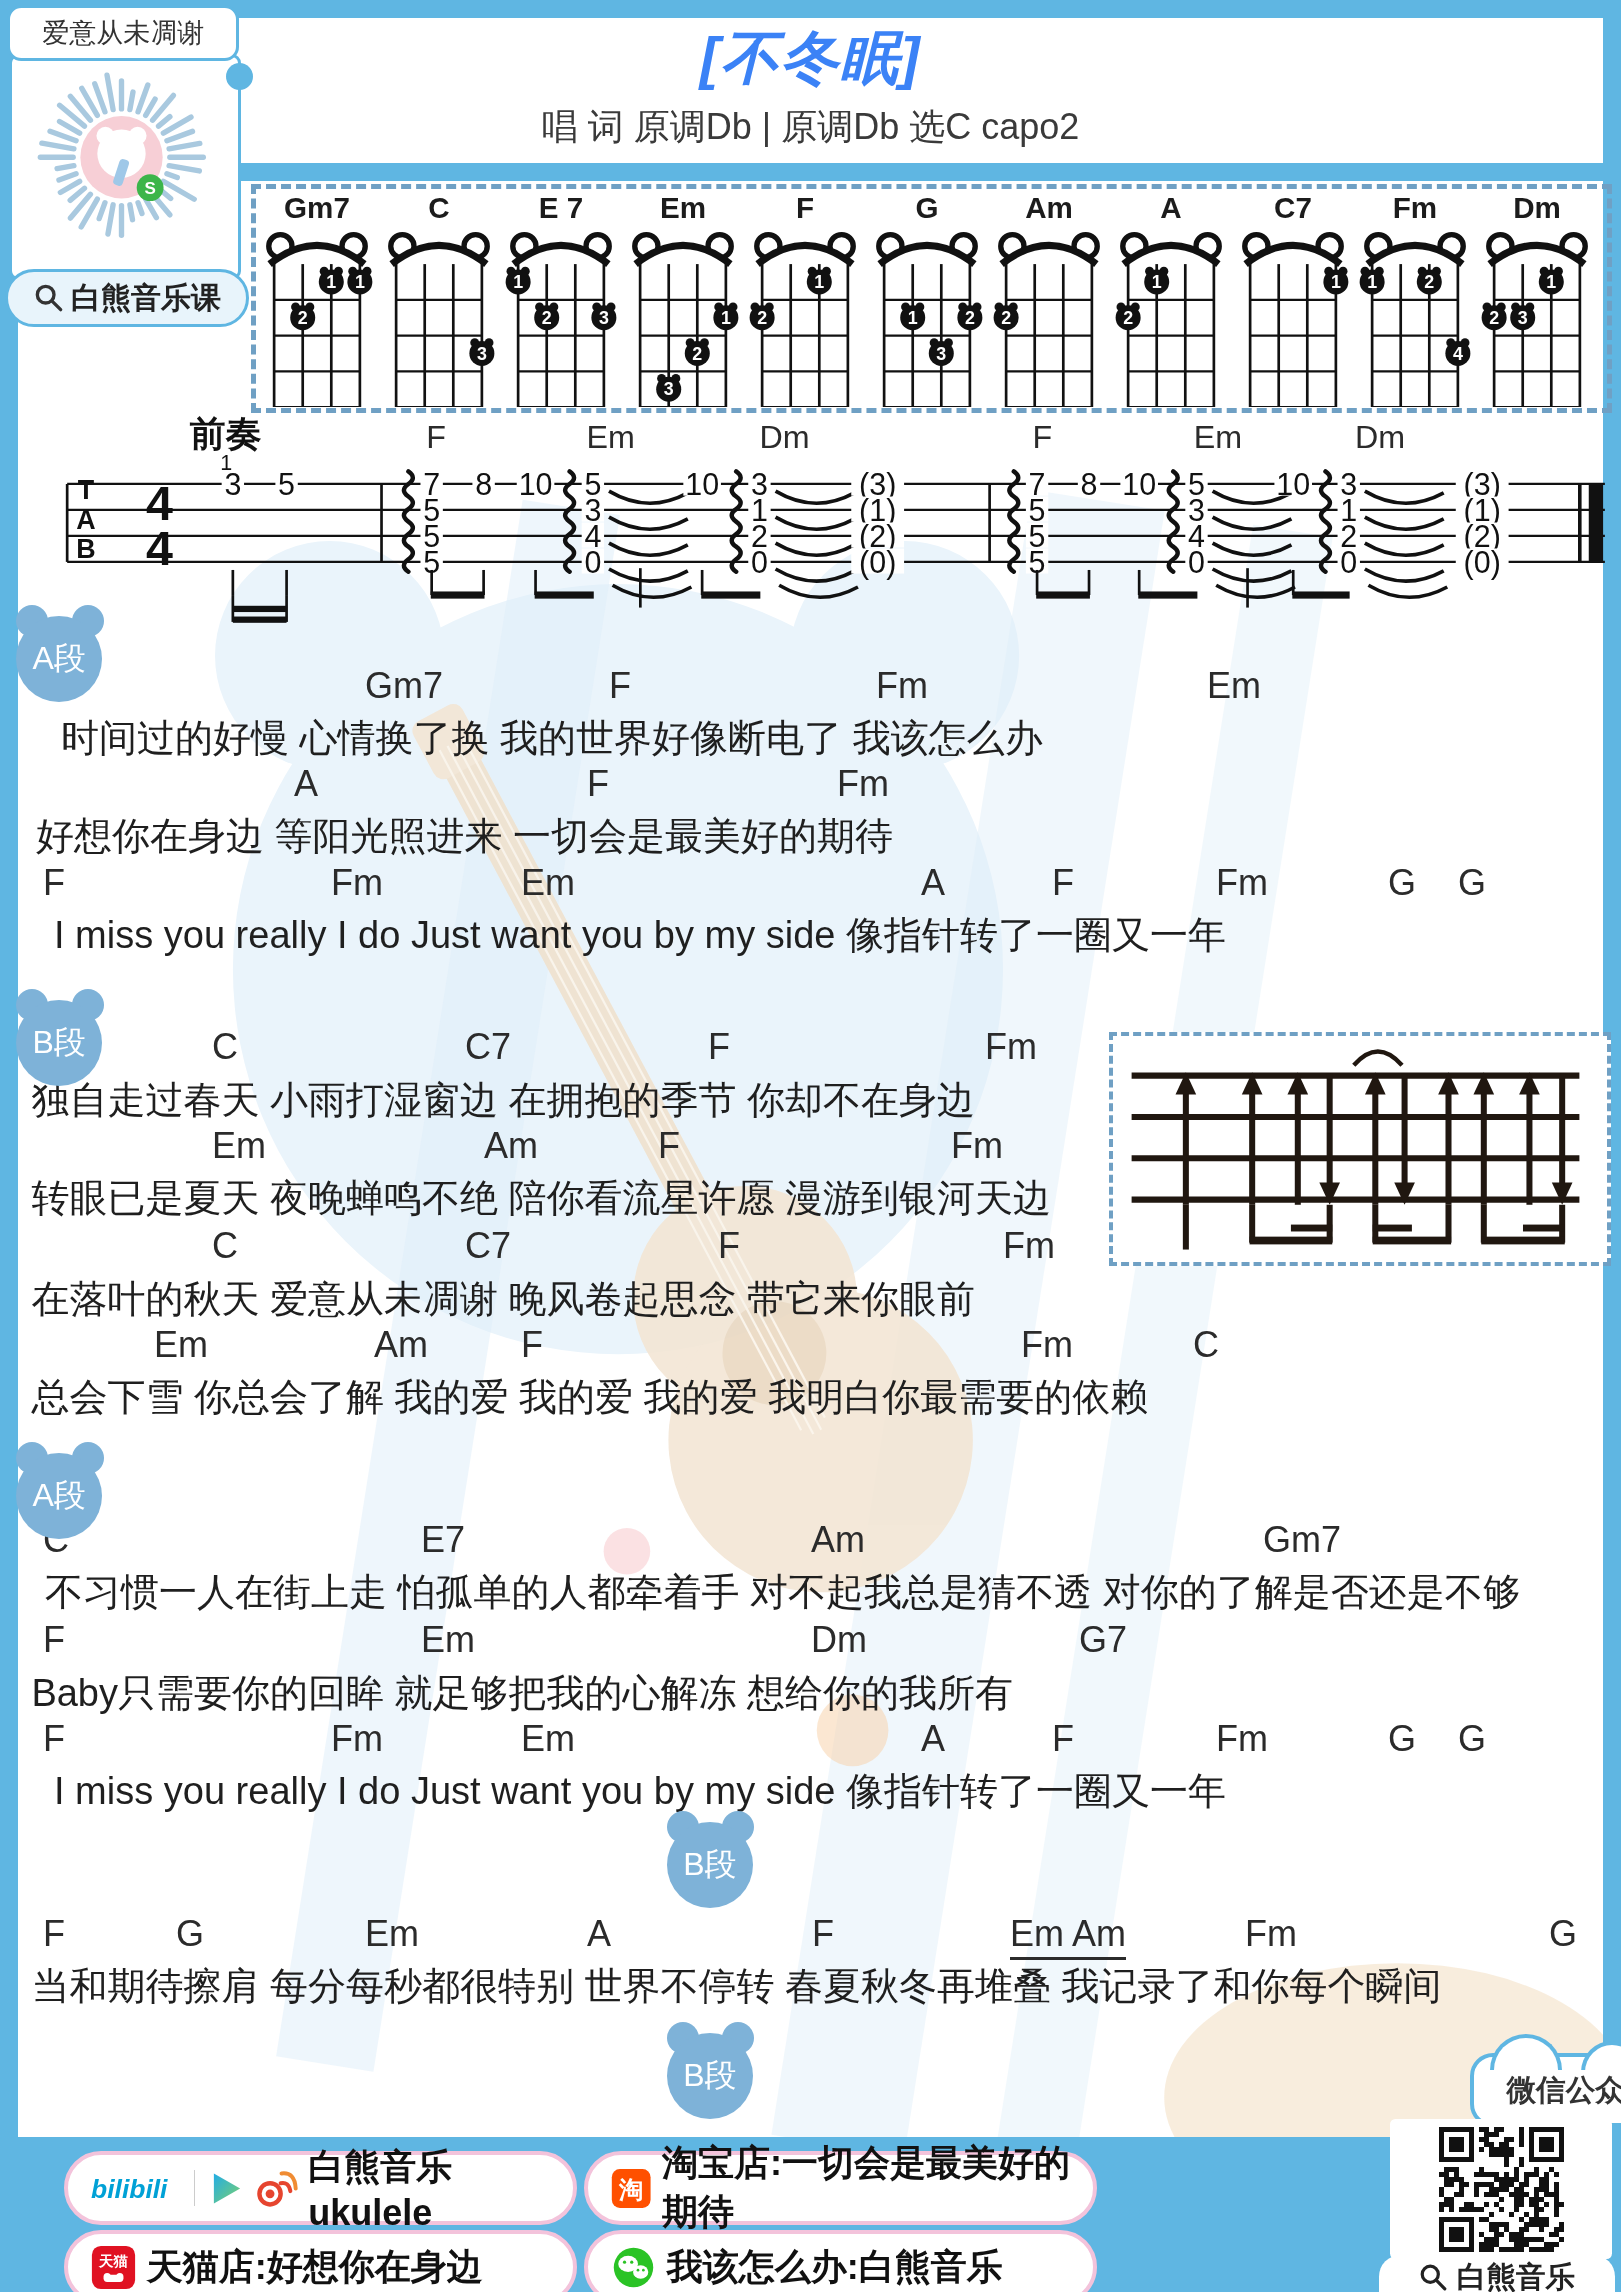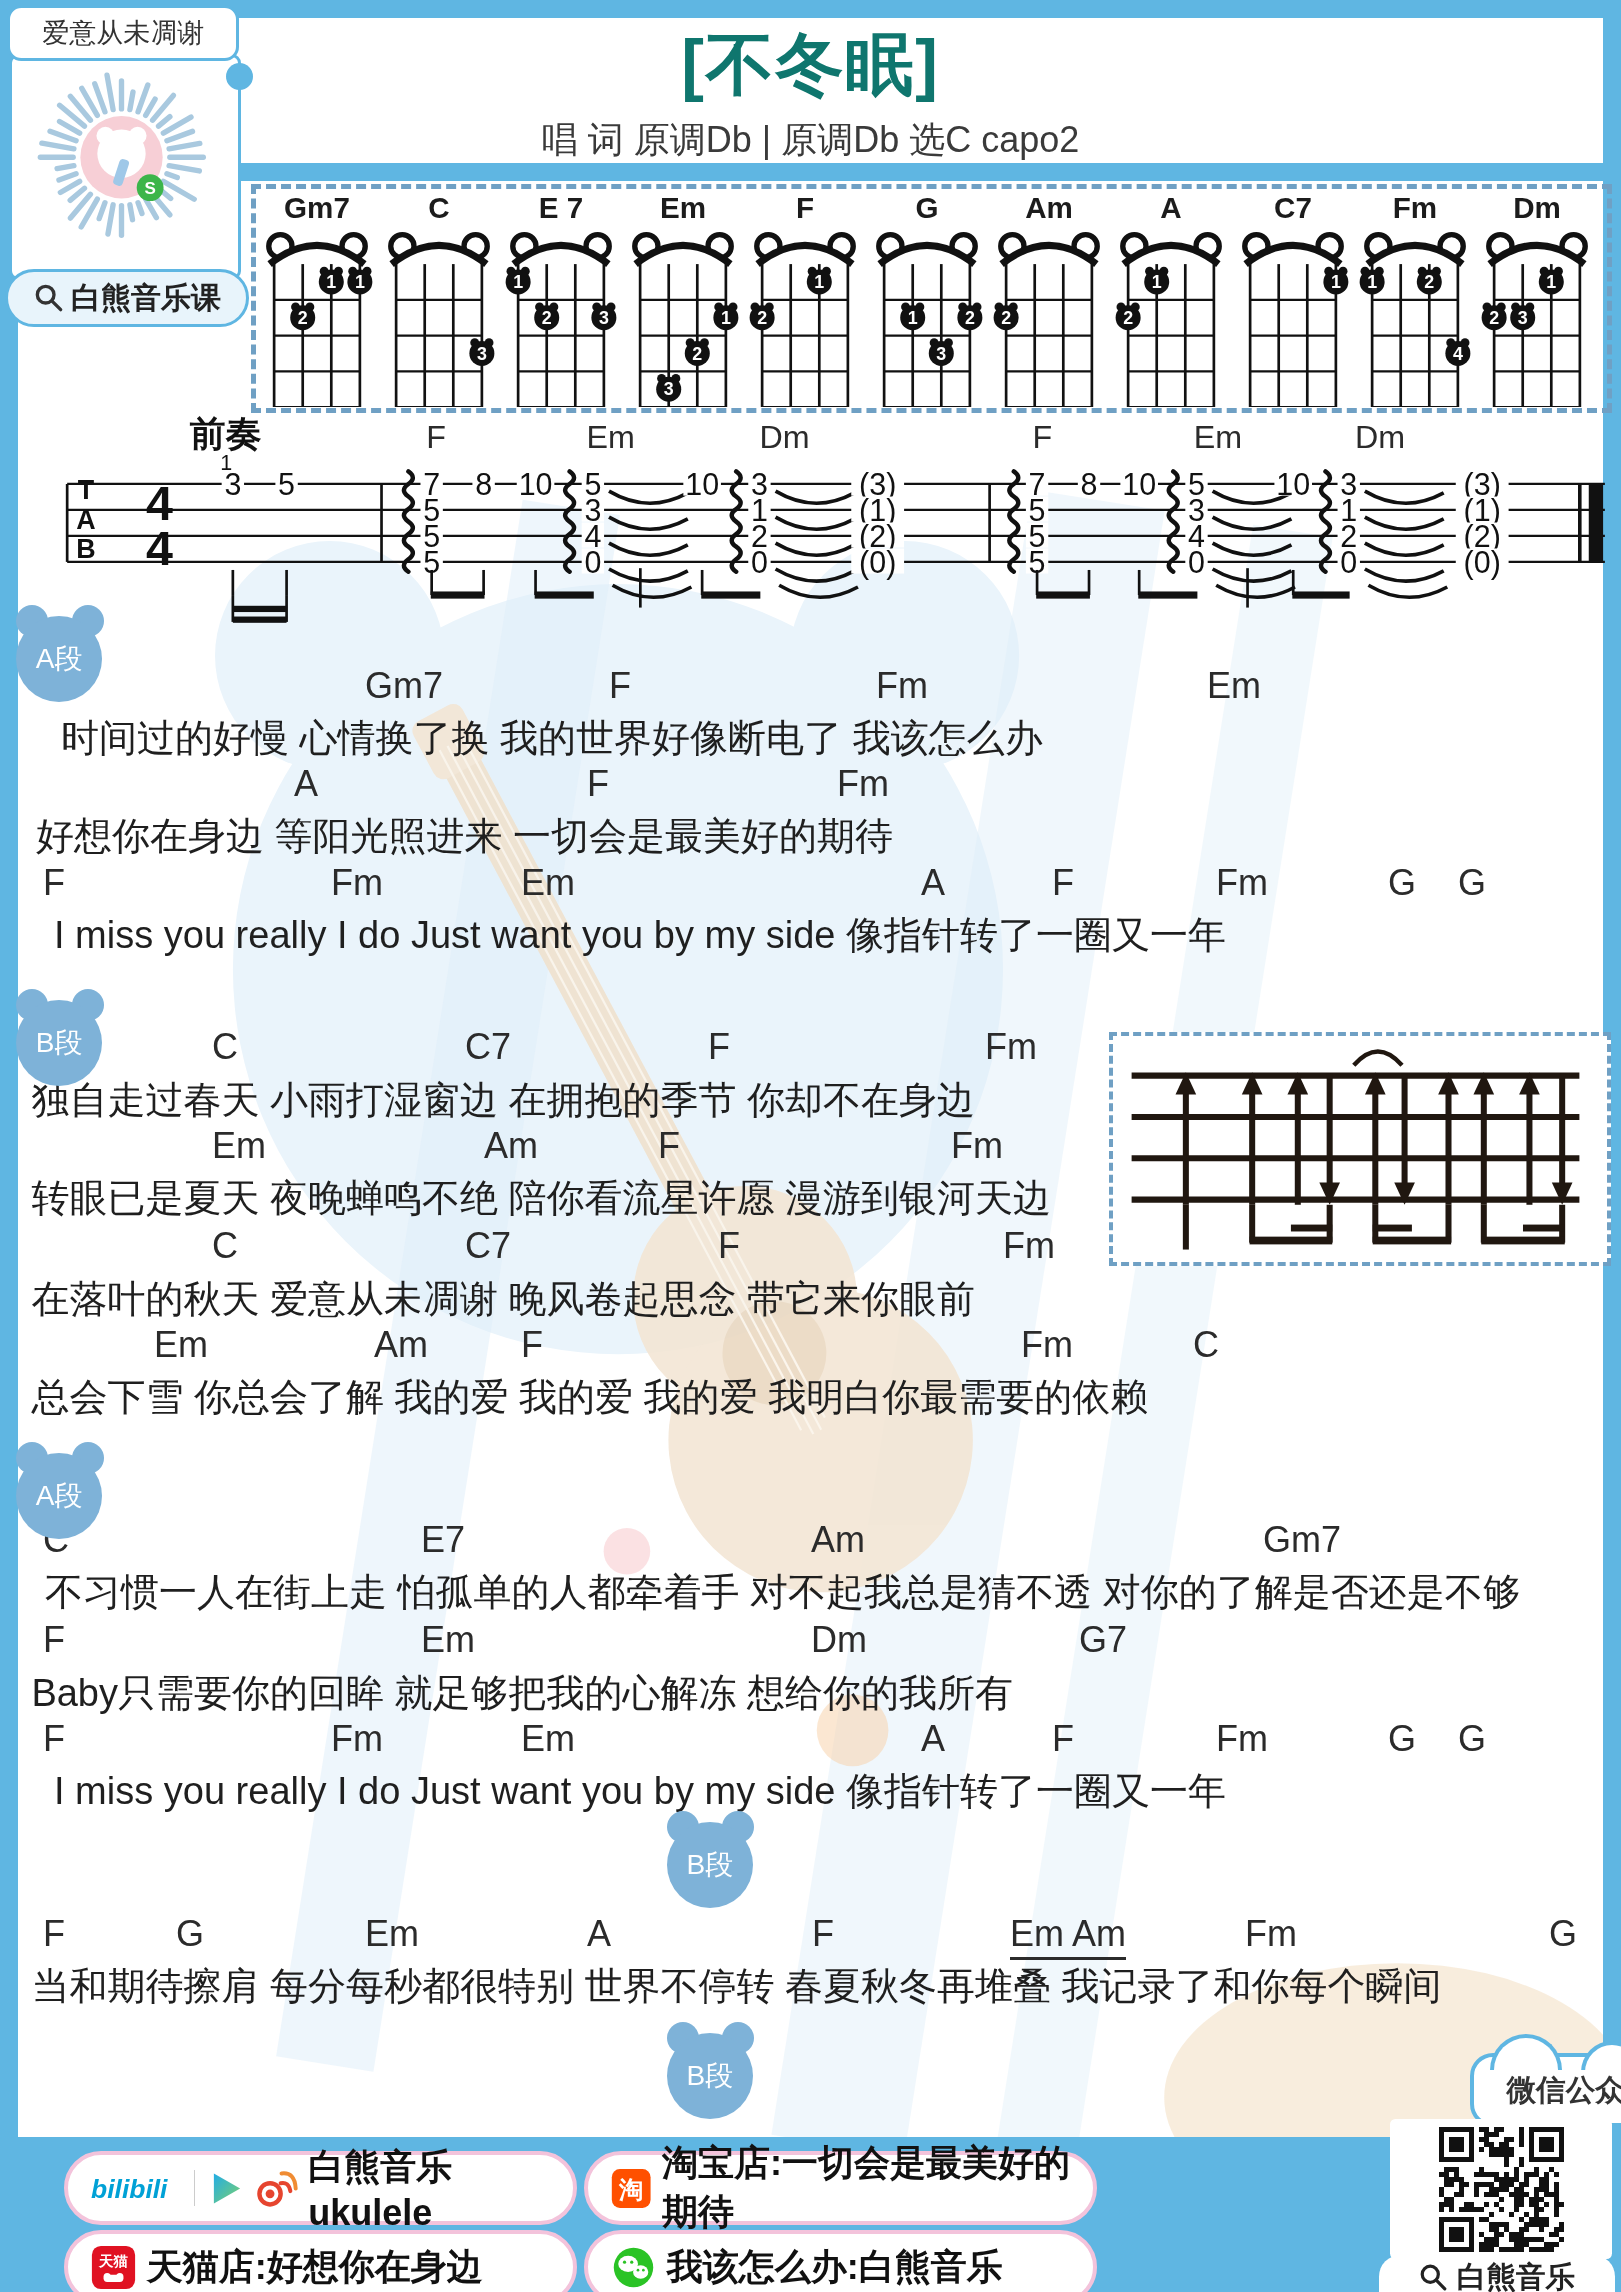--- a/index.html
+++ b/index.html
@@ -1,20 +1,20 @@
 <!DOCTYPE html>
 <html style="font-size:14.3px"><head>
 <meta charset="utf-8">
 <style>
   html,body{margin:0;padding:0;}
   body{width:1621px;height:2293px;position:relative;font-family:"Liberation Sans","DejaVu Sans",sans-serif;overflow:hidden;background:#5FB6E2;}
   .panel{position:absolute;background:#fff;}
   #header-panel{left:18px;top:18px;width:1585px;height:145px;text-align:center;}
   #main-panel{left:18px;top:181px;width:1585px;height:1956px;}
-  #page-title{font-size:68px;font-weight:bold;color:#0f766e;margin-top:1.8px;letter-spacing:1.8px;}
+  #page-title{font-size:58px;font-weight:bold;color:#3b82f6;margin-top:1.8px;letter-spacing:1.8px;font-style:italic;}
   #credits{font-size:36px;color:#3a3a3a;margin-top:5.4px;}
   
   #mp-tab{position:absolute;left:7.2px;top:5.4px;width:226px;height:50px;background:#fff;border:3.6px solid #5FB6E2;border-radius:14.3px;z-index:9;display:flex;align-items:center;justify-content:center;font-size:27px;color:#333;}
   #mp-box{position:absolute;left:9px;top:54px;width:226px;height:220px;background:#fff;border:3.6px solid #5FB6E2;border-radius:9px;z-index:8;}
   #mp-dot{position:absolute;left:226px;top:63px;width:27px;height:27px;border-radius:50%;background:#5FB6E2;z-index:10;}
   #mp-search{position:absolute;left:5.4px;top:269px;width:238px;height:52px;background:#E8F4FB;border:3.6px solid #5FB6E2;border-radius:30px;z-index:9;display:flex;align-items:center;justify-content:center;gap:7.2px;font-size:30px;color:#222;font-weight:600;}
   
   #chord-strip{position:absolute;left:251px;top:184px;width:1351px;height:219px;border:5.4px dashed #6FA0C4;z-index:2;display:flex;}
   .chord-cell{width:122px;text-align:center;}
   .chord-name{font-size:29.6px;font-weight:bold;color:#1c1c1c;height:34px;line-height:38px;}
@@ -25,21 +25,21 @@
   
   #lyrics-layer{position:absolute;left:18px;top:0;width:1603px;height:2293px;z-index:2;pointer-events:none;}
   .chord-row{position:absolute;left:0;width:1585px;height:47px;}
   .chord-row span{position:absolute;font-size:36px;color:#2b2b2b;}
   .chord-row span.ul{border-bottom:3.6px solid #2b2b2b;padding-bottom:1.8px;}
   .lyric-row{position:absolute;left:0;width:1603px;font-size:38px;color:#1f1f1f;white-space:nowrap;}
   
   .badge{position:absolute;width:91px;height:97px;z-index:3;}
   .badge .ear{position:absolute;width:32px;height:32px;border-radius:50%;background:#7EB2D8;top:0;}
   .badge .ear.l{left:1.8px}.badge .ear.r{right:1.8px}
-  .badge .face{position:absolute;left:1.8px;top:10.7px;width:86px;height:86px;border-radius:50%;background:#7EB2D8;color:#fff;display:flex;align-items:center;justify-content:center;font-size:28px;}
+  .badge .face{position:absolute;left:1.8px;top:10.7px;width:86px;height:86px;border-radius:50%;background:#7EB2D8;color:#fff;display:flex;align-items:center;justify-content:center;font-size:32px;}
   
   #strum-box{position:absolute;left:1109px;top:1032px;width:494px;height:226px;background:#fff;border:4.5px dashed #6FA0C4;z-index:4;}
   
   .pill{position:absolute;height:66px;background:#fff;border:4.5px solid #F3C3DB;border-radius:39px;display:flex;align-items:center;padding-left:23px;gap:10.7px;z-index:5;}
   .pill .txt{font-size:36px;font-weight:600;color:#111;}
   .pill .div{width:1.8px;height:36px;background:#ccc;}
   
   #cloud-label{position:absolute;left:1470px;top:2053px;width:213px;height:66px;background:#fff;border:4.5px solid #5FB6E2;border-radius:23px;z-index:6;display:flex;align-items:center;justify-content:center;font-size:29.6px;color:#333;font-weight:600;}
   #cloud-label .bump{position:absolute;top:-23px;width:64px;height:36px;background:#fff;border:4.5px solid #5FB6E2;border-bottom:none;border-radius:36px 36px 0 0;}
   #cloud-label .bump.b1{left:16px;}

